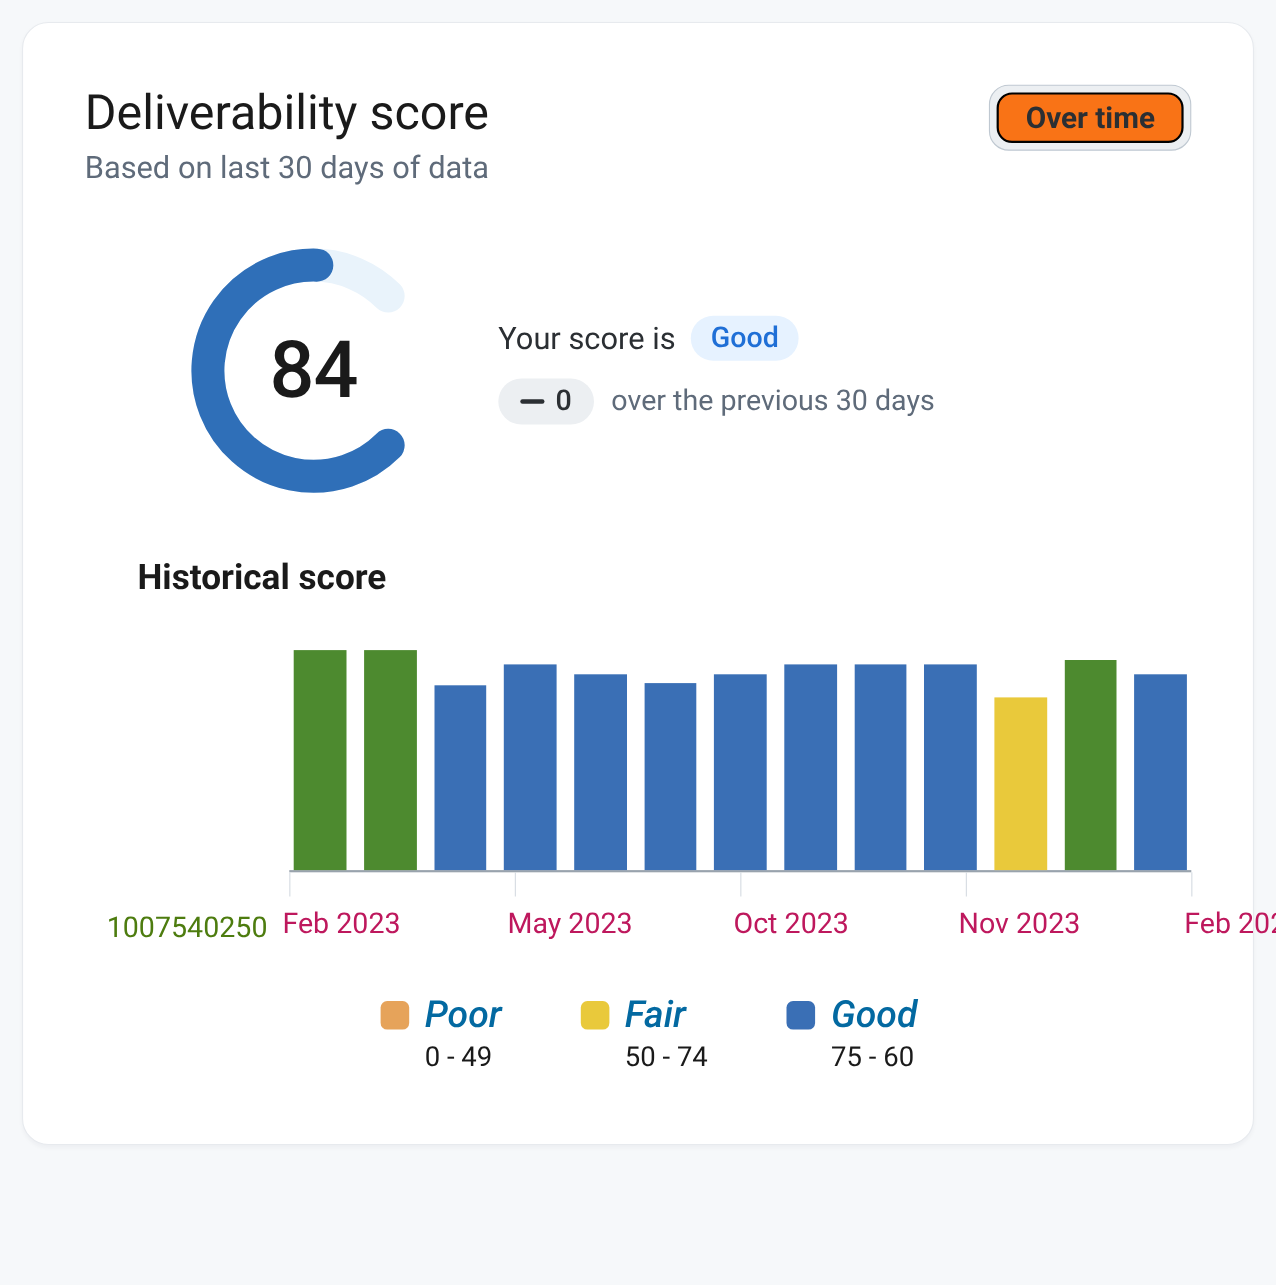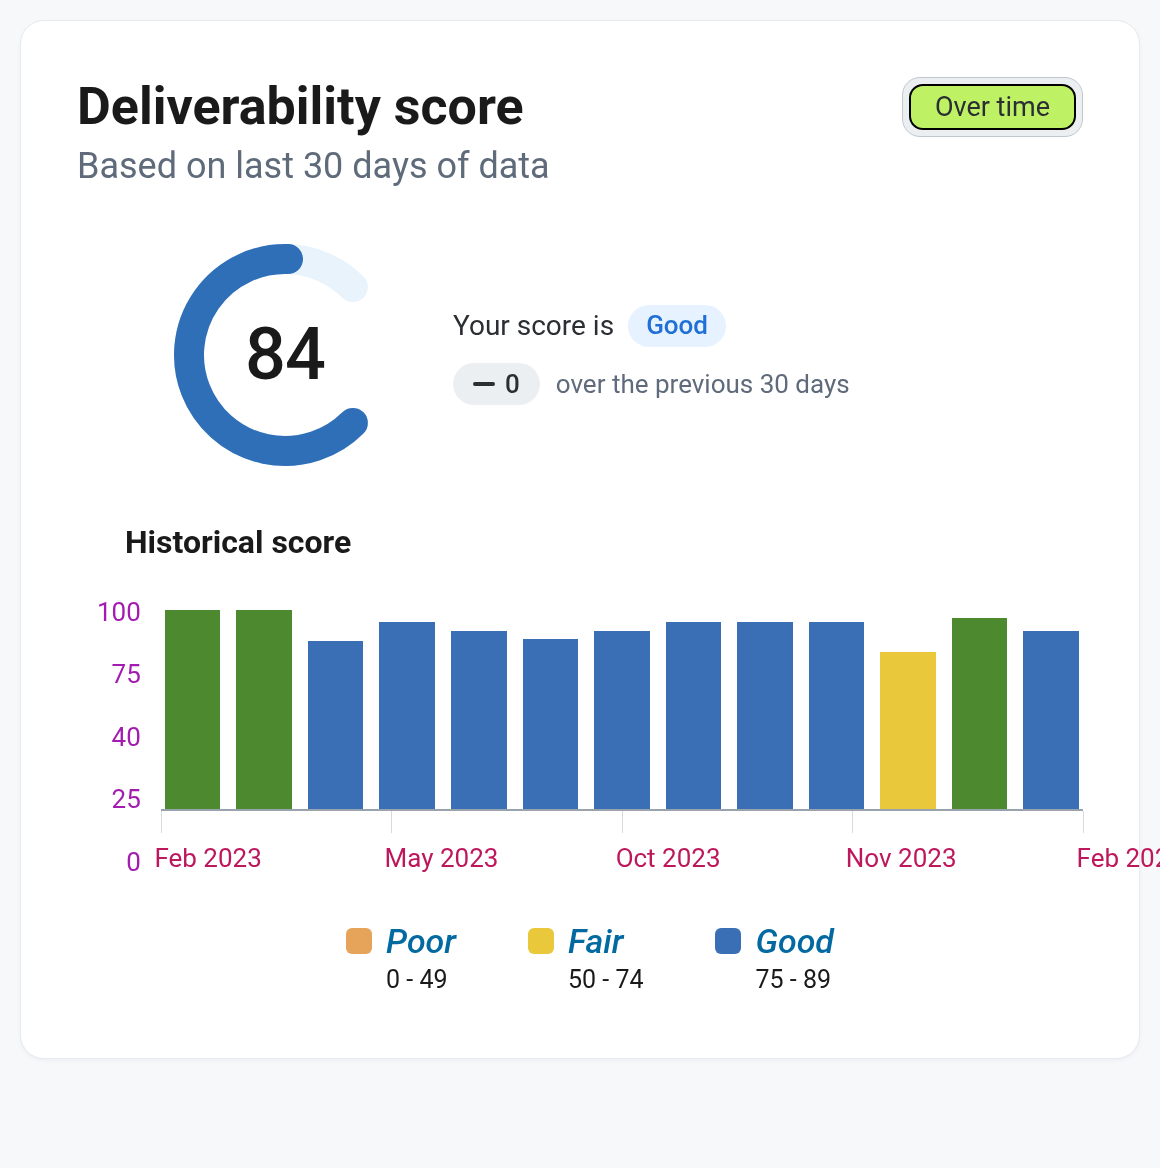--- a/index.html
+++ b/index.html
@@ -13,44 +13,44 @@
     --badge-fg:#1f6fd6;
     --axis:#99a3ad;
     --grid:#d5dbe1;
   }
   html,body{margin:0;padding:0;background:#f6f8fa;font-family:-apple-system,BlinkMacSystemFont,"Segoe UI",Roboto,Helvetica,Arial,sans-serif;color:var(--text);}
   .page{box-sizing:border-box;width:1160px;min-height:1168px;padding:20px;}
   .card{background:#fff;border:1px solid var(--card-border);border-radius:24px;box-shadow:0 2px 4px rgba(20,30,40,.04);padding:56px 56px 64px 56px;box-sizing:border-box;}
 
   
   .card-header{display:flex;align-items:flex-start;justify-content:space-between;gap:24px;}
-  .title{font-size:52px;font-weight:700;line-height:1.15;margin:0;}
-  .subtitle{font-size:36px;color:var(--muted);margin:8px 0 0 0;font-weight:400;}
+  .title{font-size:44px;font-weight:400;line-height:1.15;margin:0;}
+  .subtitle{font-size:28px;color:var(--muted);margin:8px 0 0 0;font-weight:400;}
   .toggle{display:flex;align-items:stretch;background:var(--toggle-bg);border:1px solid var(--toggle-border);border-radius:18px;padding:6px;gap:8px;height:60px;box-sizing:border-box;}
   .toggle .seg{font-size:27px;line-height:1;padding:10px 24px;border-radius:14px;display:flex;align-items:center;justify-content:center;color:#2b2f33;user-select:none;}
-  .toggle .seg.active{background:#bef264;border:2px solid #000;font-weight:400;}
+  .toggle .seg.active{background:#f97316;border:2px solid #000;font-weight:700;}
   .toggle .seg.inactive{background:transparent;border:2px solid transparent;}
 
   
   .gauge-row{display:flex;align-items:center;gap:48px;margin:48px 0 40px 88px;}
   .gauge-wrap{position:relative;width:240px;height:240px;}
   .gauge-wrap svg{display:block;}
   .gauge-value{position:absolute;inset:0;display:flex;align-items:center;justify-content:center;font-size:72px;font-weight:500;letter-spacing:-1px;}
   .score-text{display:flex;flex-direction:column;gap:16px;}
   .score-line1{display:flex;align-items:center;gap:14px;font-size:28px;color:#2b2f33;}
   .badge{background:var(--badge-bg);color:var(--badge-fg);border-radius:999px;padding:4px 18px;font-size:26px;line-height:1.3;font-weight:500;}
   .score-line2{display:flex;align-items:center;gap:16px;font-size:26px;color:var(--muted);}
   .delta-chip{display:inline-flex;align-items:center;gap:10px;background:var(--chip-bg);border-radius:999px;padding:6px 20px;color:#2b2f33;font-weight:500;font-size:26px;}
   .delta-chip .dash{display:inline-block;width:22px;height:4px;background:#2b2f33;border-radius:2px;}
 
   
   .hist-title{font-size:32px;font-weight:700;margin:48px 0 0 48px;}
   .chart{position:relative;margin:36px 0 0 20px;}
   .chart-body{display:flex;align-items:stretch;}
-  .y-axis{display:flex;flex-direction:column;justify-content:space-between;align-items:flex-end;font-size:26px;color:#a21caf;padding-right:20px;height:280px;}
+  .y-axis{display:flex;flex-direction:row;justify-content:space-between;align-items:flex-end;font-size:26px;color:#4d7c0f;padding-right:20px;height:280px;}
   .plot-area{position:relative;flex:1;height:280px;border-bottom:2px solid var(--axis);}
   .bars{position:absolute;left:0;right:0;bottom:0;top:0;display:flex;align-items:flex-end;gap:16px;padding:0 4px;}
   .bar{flex:1;border-radius:0;}
   .month-ticks{position:relative;height:22px;margin-left:0;}
   .month-ticks .tick{position:absolute;top:0;width:1px;height:22px;background:var(--grid);}
   .x-labels{position:relative;margin:10px 0 0 0;height:34px;}
   .x-labels span{position:absolute;top:0;font-size:26px;color:#be185d;white-space:nowrap;transform:translateX(-6%);}
 
   
   .legend{display:flex;justify-content:center;gap:72px;margin-top:44px;flex-wrap:wrap;}
@@ -152,19 +152,19 @@
             <span class="legend-range">0 - 49</span>
           </div>
           <div class="legend-item">
             <span class="swatch" style="background: rgb(233, 201, 59);"></span>
             <span class="legend-name">Fair</span>
             <span class="legend-range">50 - 74</span>
           </div>
           <div class="legend-item">
             <span class="swatch" style="background: rgb(58, 111, 181);"></span>
             <span class="legend-name">Good</span>
-            <span class="legend-range">75 - 89</span>
+            <span class="legend-range">75 - 60</span>
           </div>
         </div>
   </div>
 
 </div>
 </div>
 
 </body></html>

